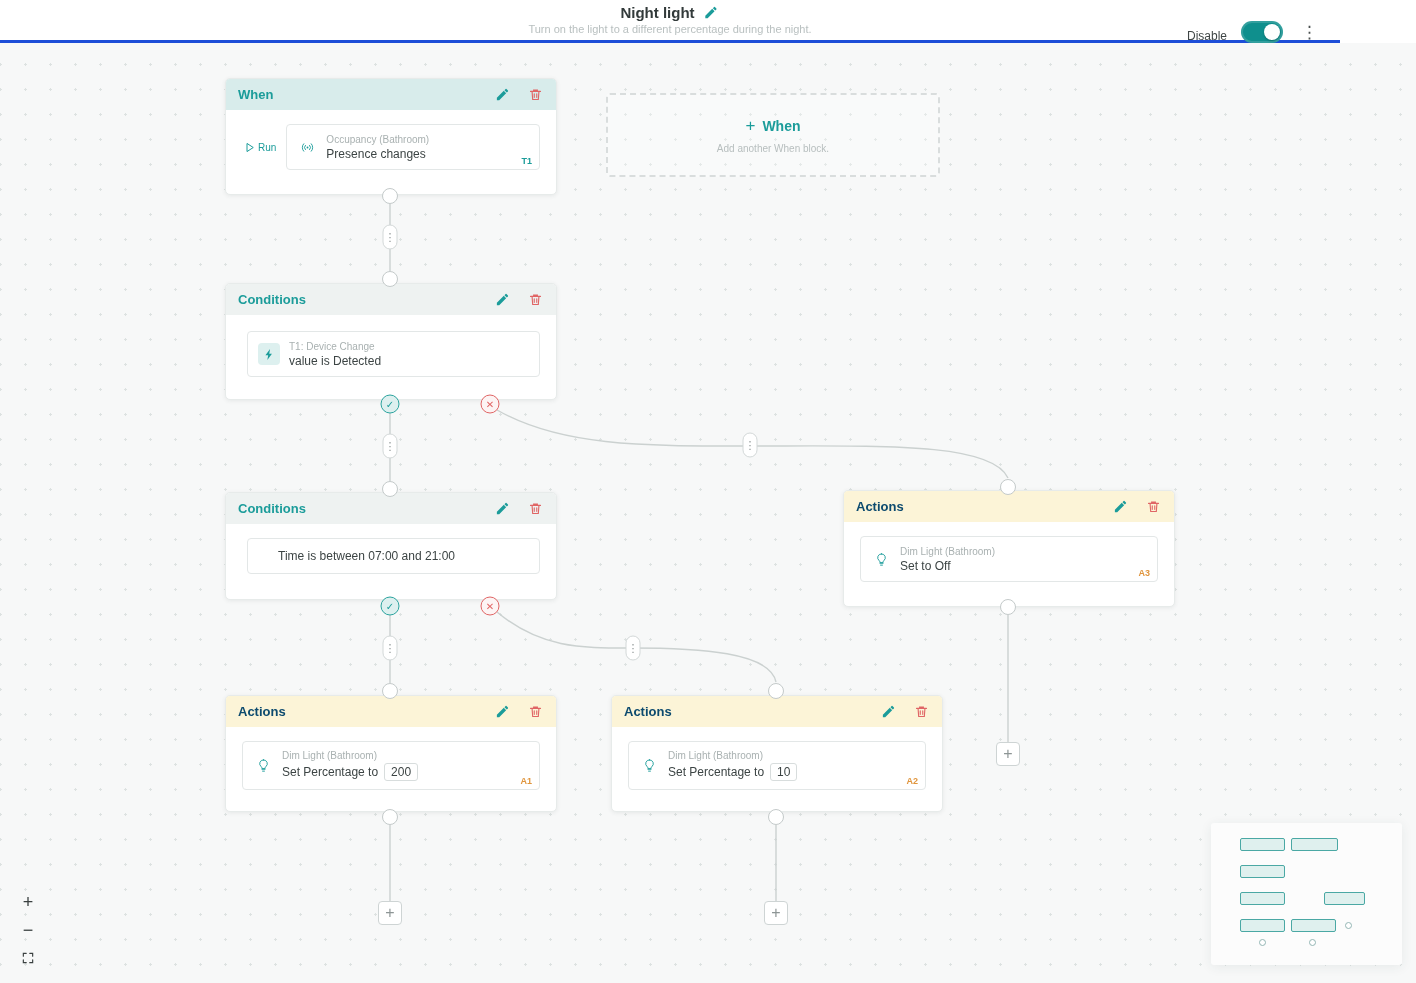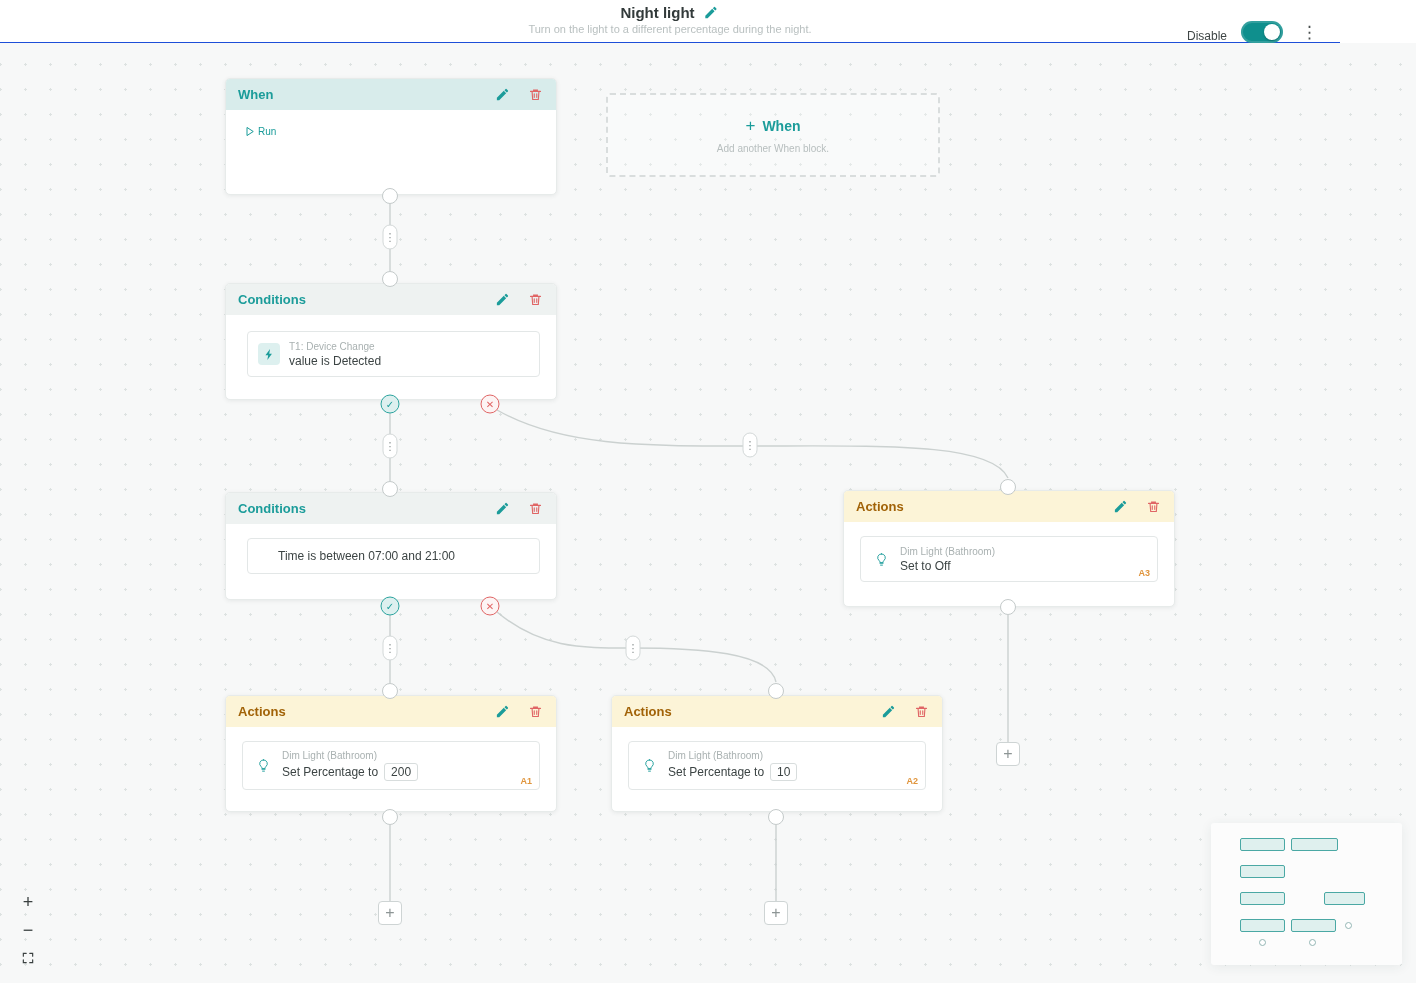--- a/index.html
+++ b/index.html
@@ -4,21 +4,21 @@
 <style>
   * { margin:0; padding:0; box-sizing:border-box; }
   html,body { width:1416px; height:983px; }
   body {
     font-family:"Liberation Sans","DejaVu Sans",sans-serif;
     position:relative; overflow:hidden; background:#fff; color:#3c4444;
   }
   
   .topbar {
     position:absolute; left:0; top:0; width:1340px; height:43px;
-    background:#fff; border-bottom:1px solid #1d4ed8; z-index:10;
+    background:#fff; border-bottom:3px solid #1d4ed8; z-index:10;
   }
   .title-wrap { position:absolute; left:50%; top:4px; transform:translateX(-50%); text-align:center; white-space:nowrap; }
   .title-row { display:flex; align-items:center; justify-content:center; gap:8px; }
   .page-title { font-size:15px; font-weight:700; color:#323a3a; }
   .page-subtitle { font-size:11px; color:#b9c0c0; margin-top:2px; }
   .topbar-right { position:absolute; right:18px; top:0; height:43px; display:flex; align-items:flex-end; gap:14px; }
   .disable-label { font-size:12px; color:#3f4646; }
   .toggle { width:42px; height:22px; border-radius:11px; background:#0f8f8d; position:relative; cursor:pointer; box-shadow:inset 0 0 0 2px rgba(255,255,255,.15); }
   .toggle .knob { position:absolute; right:3px; top:3px; width:16px; height:16px; border-radius:50%; background:#fff; box-shadow:0 1px 2px rgba(0,0,0,.25); }
   .kebab { font-size:17px; color:#4a5050; background:none; border:none; cursor:pointer; line-height:1; padding:2px 4px; }
@@ -35,21 +35,21 @@
   
   .block {
     position:absolute; width:332px; background:#fff; border:1px solid #e7ebea;
     border-radius:5px; box-shadow:0 1px 4px rgba(50,65,65,.09); z-index:2;
   }
   .block-header { height:31px; display:flex; align-items:center; padding:0 12px; border-radius:4px 4px 0 0; }
   .hdr-when { background:#d8eceb; }
   .hdr-cond { background:#eef2f1; }
   .hdr-act  { background:#fcf4d7; }
   .block-title { font-size:13px; font-weight:700; }
-  .t-teal { color:#1b9c9a; } .t-amber { color:#a16207; }
+  .t-teal { color:#1b9c9a; } .t-amber { color:#0c4a6e; }
   .hdr-icons { margin-left:auto; display:flex; align-items:center; gap:16px; }
   .icon-btn { width:17px; height:17px; cursor:pointer; display:flex; align-items:center; justify-content:center; background:none; border:none; padding:0; }
   .svgi { width:15px; height:15px; display:block; }
 
   .block-body { position:relative; padding:14px 16px; display:flex; align-items:center; }
   .run-btn { display:flex; flex-direction:row; align-items:center; gap:1px; margin-right:10px; cursor:pointer; background:none; border:none; color:#1b9c9a; font-size:10px; }
   .device-card {
     flex:1; position:relative; border:1px solid #e3e7e7; border-radius:4px; background:#fff;
     display:flex; align-items:center; gap:9px; padding:8px 10px; min-height:46px; cursor:pointer;
   }
@@ -145,20 +145,33 @@
       </button>
     </span>
   </div>
   <div class="block-body">
     <button class="run-btn">
       <svg class="svgi" viewBox="0 0 24 24" fill="none" stroke="#1b9c9a" stroke-width="1.6" stroke-linejoin="round">
           <path d="M8 5.5v13l10-6.5z"></path>
         </svg>
       <span>Run</span>
     </button>
+    <div class="device-card">
+      <span class="card-icon">
+        <svg class="svgi" viewBox="0 0 24 24" fill="none" stroke="#1b9c9a" stroke-width="1.5" stroke-linecap="round">
+            <circle cx="12" cy="12" r="1.5" fill="#1b9c9a" stroke="none"></circle>
+            <path d="M8.6 8.6a4.8 4.8 0 0 0 0 6.8M15.4 8.6a4.8 4.8 0 0 1 0 6.8M6 6a8.5 8.5 0 0 0 0 12M18 6a8.5 8.5 0 0 1 0 12"></path>
+          </svg>
+      </span>
+      <span class="card-lines">
+        <span class="card-device">Occupancy (Bathroom)</span>
+        <span class="card-main">Presence changes</span>
+      </span>
+      <span class="card-tag tag-teal">T1</span>
+    </div>
   </div>
 </section>
 
 <div class="add-when">
   <span class="add-when-label">
     <span class="add-when-plus">+</span>
     <span>When</span>
   </span>
   <span class="add-when-hint">Add another When block.</span>
 </div>

